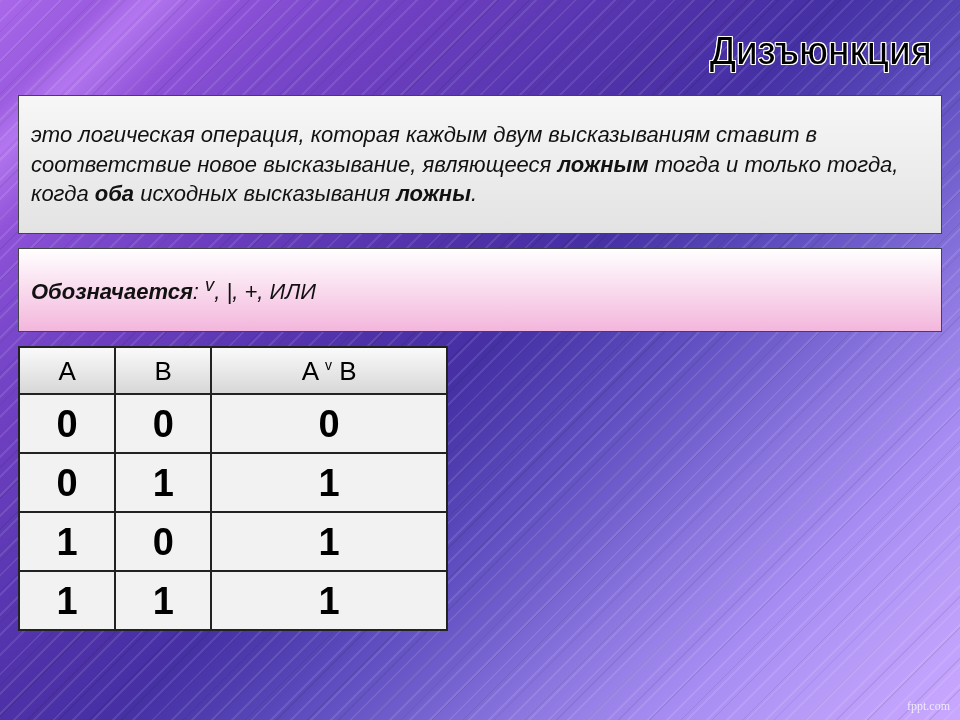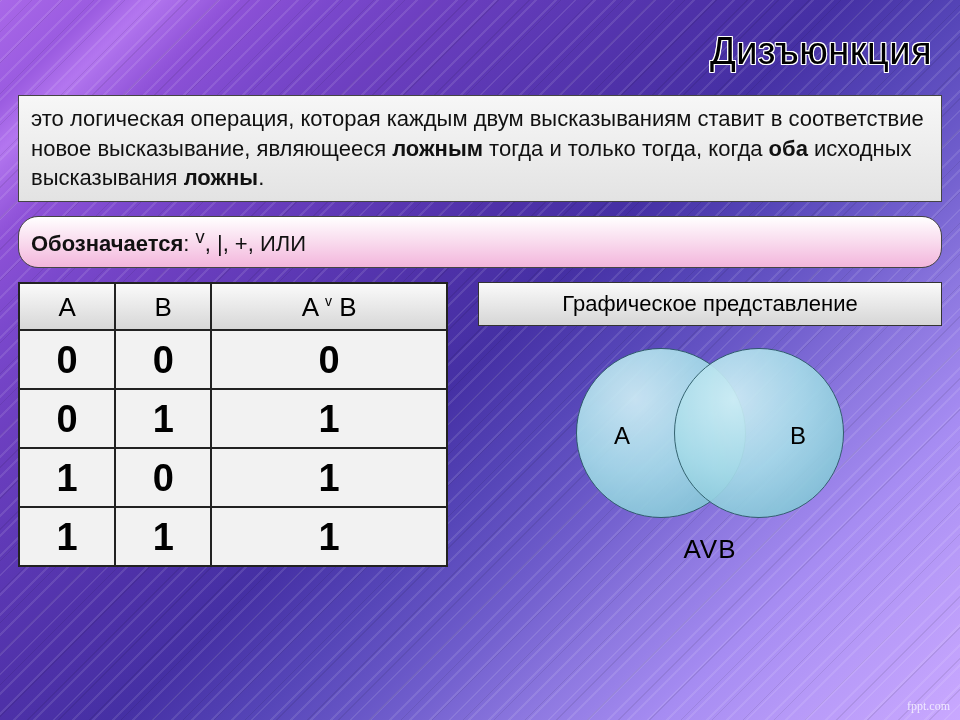--- a/index.html
+++ b/index.html
@@ -36,28 +36,29 @@
     font-weight: 400;
     text-align: right;
     letter-spacing: 0.5px;
     margin: 6px 10px 22px 0;
     text-shadow:
       1px 0 0 #fff, -1px 0 0 #fff, 0 1px 0 #fff, 0 -1px 0 #fff,
       1px 1px 0 #fff, -1px -1px 0 #fff, 1px -1px 0 #fff, -1px 1px 0 #fff;
   }
   .panel {
     border: 1px solid #444;
-    padding: 8px 12px;
+    padding: 24px 12px;
     font-size: 22px;
     line-height: 1.35;
     margin-bottom: 14px;
+    font-style: italic;
   }
   .panel-gray { background: linear-gradient(#f7f7f7, #e3e3e3); color:#111; }
   .panel-blue { background: linear-gradient(#ffffff, #b9c4f5); color:#111; }
-  .panel-pink { background: linear-gradient(#ffffff, #f3b6dc); color:#111;border-radius:20px; }
+  .panel-pink { background: linear-gradient(#ffffff, #f3b6dc); color:#111; }
   .panel b { font-weight: 900; }
   .row2 { display: flex; gap: 30px; margin-top: 6px; }
   .truth {
     width: 430px;
     border-collapse: collapse;
     background: #f2f2f2;
     border: 2px solid #222;
   }
   .truth th, .truth td {
     border: 2px solid #222;
@@ -145,26 +146,16 @@
           <td>1</td>
         </tr>
         <tr>
           <td>1</td>
           <td>1</td>
           <td>1</td>
         </tr>
       </tbody>
     </table>
 
-    <div class="rightcol">
-      <div class="gp-hdr">Графическое представление</div>
-      <div class="venn">
-        <div class="circ a"></div>
-        <div class="circ b"></div>
-        <div class="vLabel la">A</div>
-        <div class="vLabel lb">B</div>
-      </div>
-      <div class="vBelow">AVB</div>
-    </div>
   </div>
 </div>
 
 <div class="watermark">fppt.com</div>
 
 </body></html>

